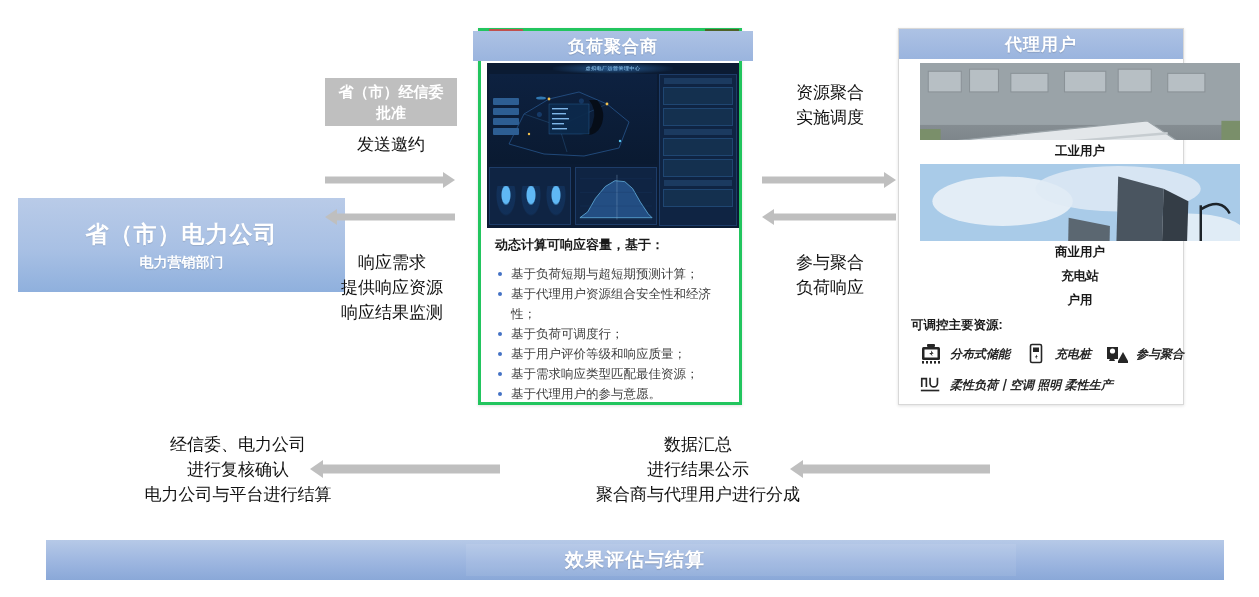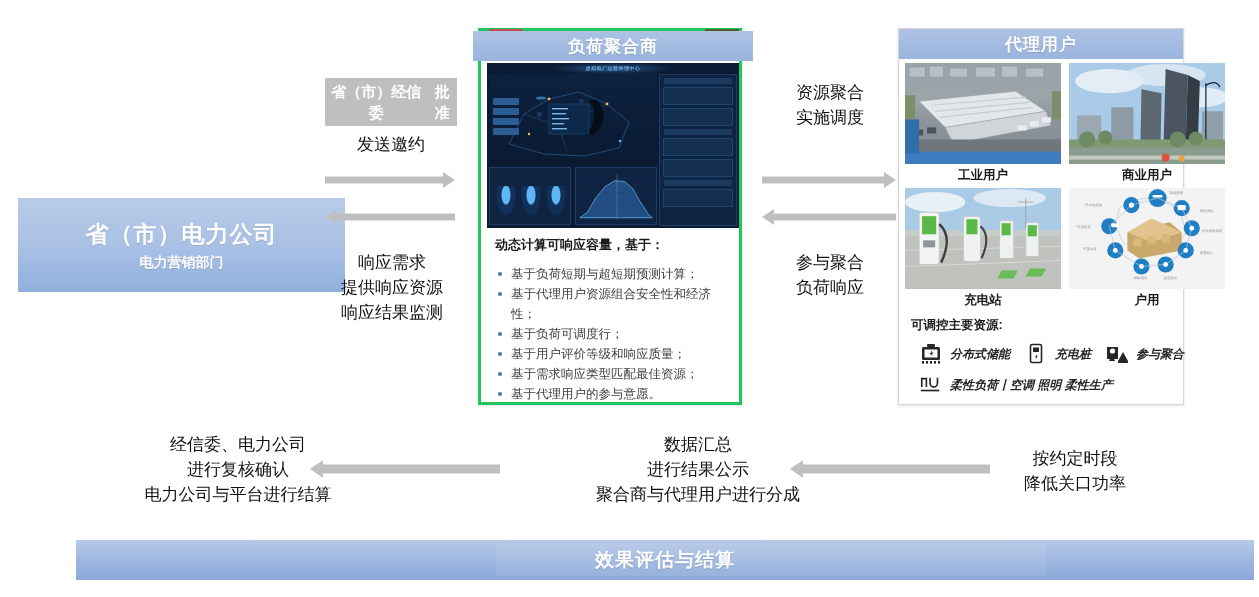--- a/index.html
+++ b/index.html
@@ -24,21 +24,21 @@
     align-items:center; justify-content:center;
     color:#ffffff;
   }
   #utility-box .t1 { font-size:23px; font-weight:bold; letter-spacing:1px; text-shadow:0 1px 1px rgba(0,0,0,.12); }
   #utility-box .t2 { font-size:14px; font-weight:bold; margin-top:4px; text-shadow:0 1px 1px rgba(0,0,0,.12); }
 
   
   #approval-badge {
     left:325px; top:78px; width:132px; height:48px;
     background:#bfbfbf; color:#ffffff;
-    display:flex; flex-direction:row;
+    display:flex; flex-direction:column;
     align-items:center; justify-content:center;
     font-size:15px; line-height:21px; font-weight:bold;
     text-align:center;
   }
 
   
   .label-block { font-size:17px; line-height:25px; text-align:center; color:#111; white-space:pre-line; }
 
   
   .arrow { position:absolute; }
@@ -139,22 +139,22 @@
   }
 
   
   #agent-panel {
     left:898px; top:28px; width:286px; height:377px;
     background:#ffffff; border:1px solid #d8d8d8;
     box-shadow:0 1px 3px rgba(0,0,0,.12);
   }
   #agent-panel .header-wrap { position:absolute; left:0; top:0; width:100%; }
   #agent-grid {
-    position:absolute; left:6px; top:34px; width:320px; height:248px;
-    display:grid; grid-template-columns:1fr 1fr; grid-template-rows:1fr 1fr;
+    position:absolute; left:21px; top:34px; width:320px; height:248px;
+    display:grid; grid-template-columns:1fr; grid-template-rows:1fr 1fr;
     column-gap:8px; row-gap:2px;
   }
   .photo-cell { display:flex; flex-direction:column; }
   .photo { flex:1; position:relative; overflow:hidden; }
   .photo-caption {
     height:22px; display:flex; align-items:center; justify-content:center;
     font-size:12.5px; font-weight:bold; color:#1a1a1a;
   }
 
   
@@ -171,21 +171,21 @@
   #resource-title { font-size:12.5px; font-weight:bold; margin-bottom:9px; }
   .res-row { display:flex; align-items:center; gap:7px; margin-bottom:9px; padding-left:8px; }
   .res-item { display:flex; align-items:center; gap:7px; }
   .res-item .glyph { width:24px; height:22px; position:relative; }
   .res-item .glyph svg { position:absolute; inset:0; }
   .res-item .rlabel { font-size:12px; font-weight:bold; color:#262626; white-space:nowrap;font-style:italic; }
   .res-spacer { width:16px; }
 
   
   #bottom-banner {
-    left:76px; top:540px; width:1178px; height:40px;
+    left:46px; top:540px; width:1178px; height:40px;
     background:linear-gradient(180deg,#b6c9e7 0%,#9db6e0 55%,#8aa8d8 100%);
     display:flex; align-items:center; justify-content:center;
     color:#ffffff; font-size:19px; font-weight:bold; letter-spacing:1px;
     text-shadow:0 1px 1px rgba(0,0,0,.18);
   }
   #bottom-banner .inner-sheen {
     position:absolute; left:420px; top:4px; width:550px; height:32px;
     background:rgba(255,255,255,.08);
   }
 </style>
@@ -585,21 +585,19 @@
 
   <div class="abs label-block" style="left:528px; top:432px; width:340px;">数据汇总
 进行结果公示
 聚合商与代理用户进行分成</div>
 
   <div class="arrow left" style="left:790px; top:460px; width:200px; height:18px;">
     <div class="shaft" style="width:188px; height:9px;"></div>
     <div class="head" style="border-top-width:9px; border-bottom-width:9px; border-right-width:13px;"></div>
   </div>
 
-  <div class="abs label-block" style="left:975px; top:446px; width:200px;">按约定时段
-降低关口功率</div>
 
   <div class="abs" id="bottom-banner">
     <span class="inner-sheen"></span>
     <span>效果评估与结算</span>
   </div>
 
 </div>
 
 </body></html>

